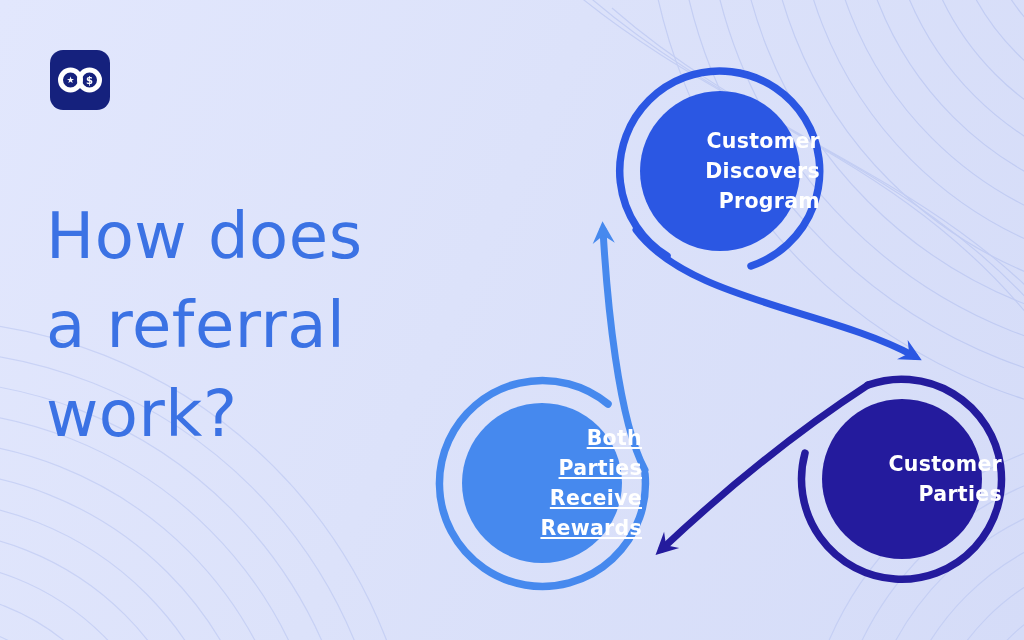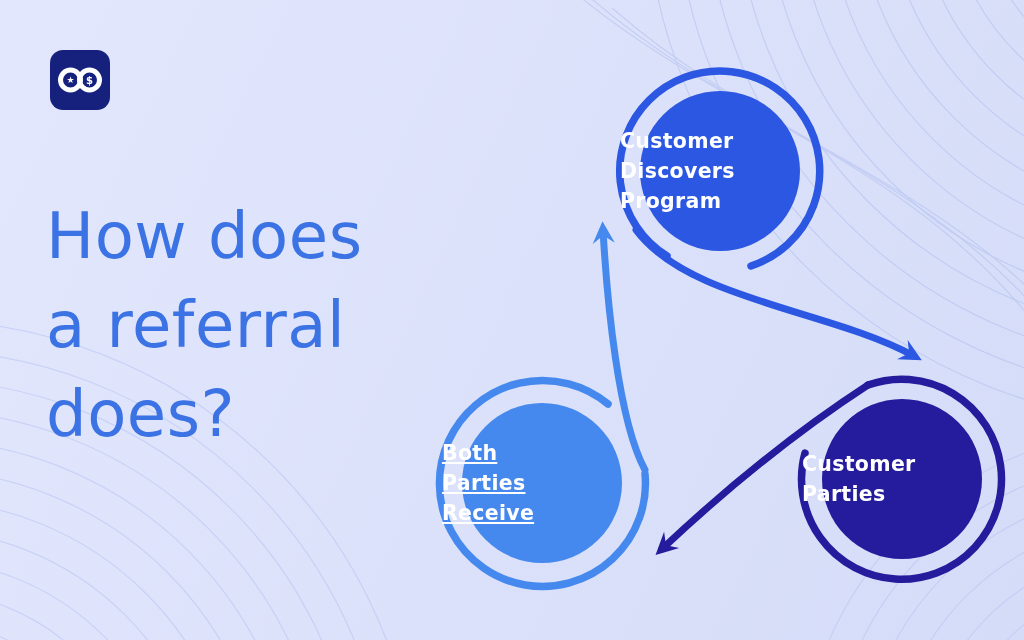--- a/index.html
+++ b/index.html
@@ -5,21 +5,21 @@
   html,body{margin:0;padding:0;}
   body{width:1024px;height:640px;overflow:hidden;font-family:"DejaVu Sans","Liberation Sans",sans-serif;}
   .stage{position:relative;width:1024px;height:640px;overflow:hidden;
          background:linear-gradient(115deg,#e2e7fd 0%,#dce2fa 45%,#d5dcf8 100%);}
   .diagram-svg{position:absolute;left:0;top:0;width:1024px;height:640px;}
   .waves{stroke:#9fb0ea;fill:none;stroke-width:1.2;}
   .logo-wrap{position:absolute;left:50px;top:50px;width:60px;height:60px;}
   .title{position:absolute;left:46px;top:192px;font-size:64px;font-weight:400;
          line-height:89px;color:#3b72e4;letter-spacing:.5px;white-space:nowrap;}
   .node-label{position:absolute;width:200px;height:160px;display:flex;flex-direction:column;
-              align-items:flex-start;justify-content:center;text-align:center;color:#ffffff;
+              align-items:flex-end;justify-content:center;text-align:center;color:#ffffff;
               font-size:20.5px;font-weight:600;line-height:30px;letter-spacing:.3px;}
   .node-label.discovers{left:620px;top:91px;}
   .node-label.shares{left:802px;top:399px;}
   .node-label.rewards{left:442px;top:403px;text-decoration:underline;}
 </style>
 </head>
 <body>
 
 <div class="stage">
 
@@ -96,31 +96,32 @@
       <circle cx="20.5" cy="30" r="10" fill="none" stroke="#ffffff" stroke-width="5"></circle>
       <circle cx="39.5" cy="30" r="10" fill="none" stroke="#ffffff" stroke-width="5"></circle>
       <text x="20.5" y="30" fill="#ffffff" font-size="9" text-anchor="middle" dominant-baseline="central">★</text>
       <text x="39.5" y="30.5" fill="#ffffff" font-size="10" font-weight="bold" text-anchor="middle" dominant-baseline="central">$</text>
     </svg>
   </div>
 
   <div class="title">
     <div>How does</div>
     <div>a referral</div>
-    <div>does?</div>
+    <div>work?</div>
   </div>
 
   <div class="node-label discovers">
     <div>Customer</div>
     <div>Discovers</div>
     <div>Program</div>
   </div>
   <div class="node-label shares">
     <div>Customer</div>
     <div>Parties</div>
   </div>
   <div class="node-label rewards">
     <div>Both</div>
     <div>Parties</div>
     <div>Receive</div>
+    <div>Rewards</div>
   </div>
 
 </div>
 
 </body></html>

